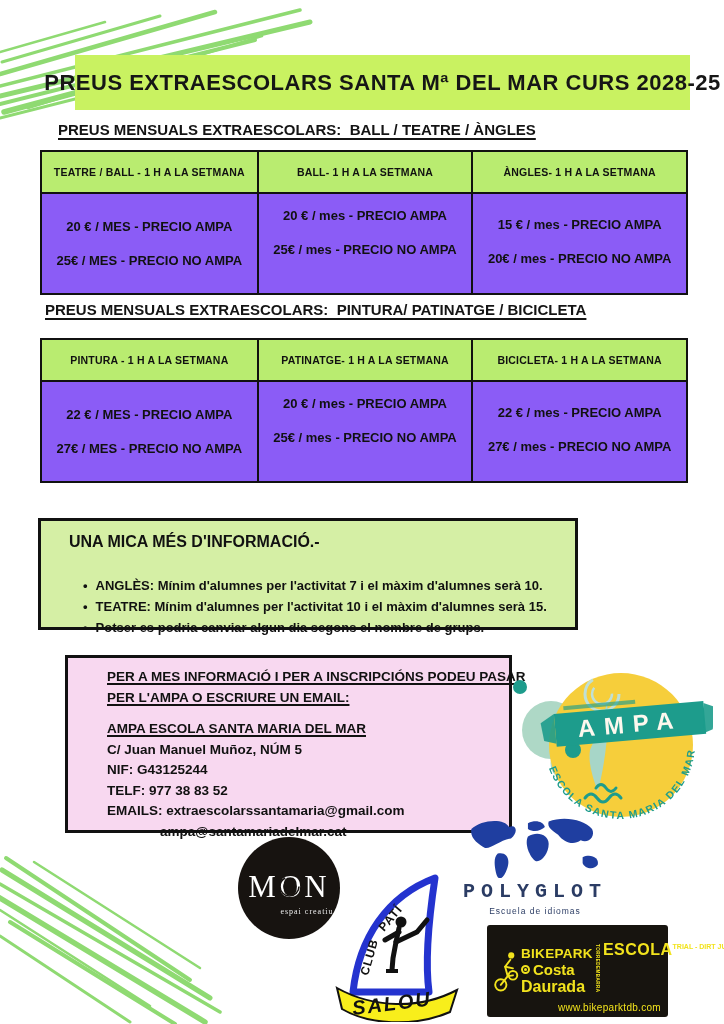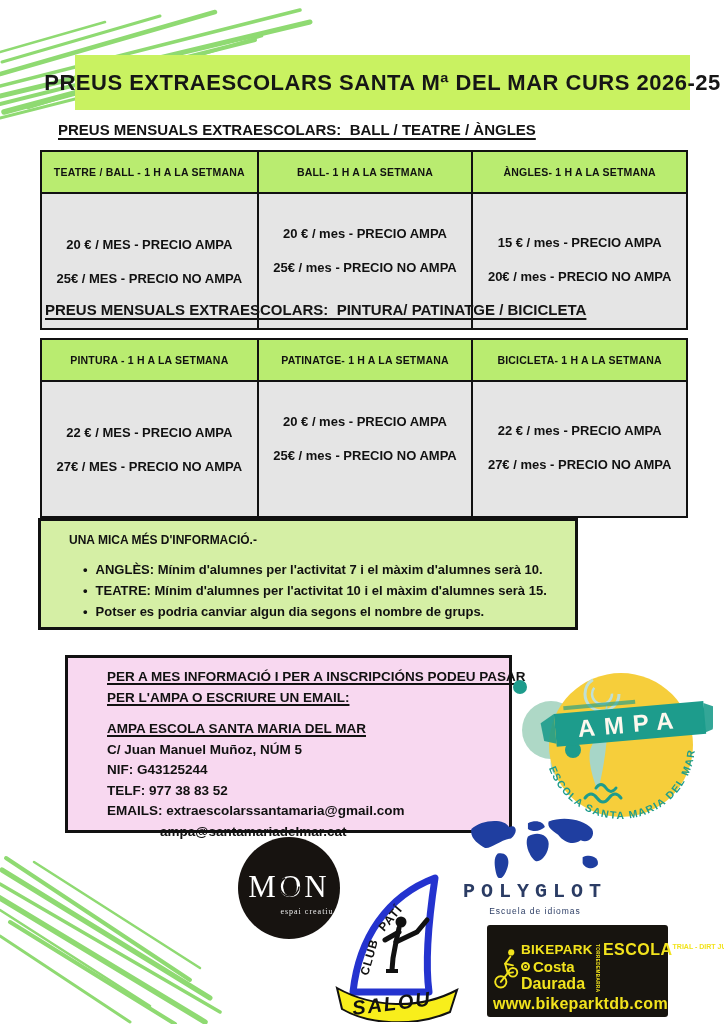--- a/index.html
+++ b/index.html
@@ -17,38 +17,38 @@
     background:var(--banner-green); display:flex; align-items:center; justify-content:center; }
   .banner h1 { font-size:22px; font-weight:800; letter-spacing:.5px; color:#161616; white-space:nowrap; }
 
   
   .sec-heading { position:absolute; font-size:15px; font-weight:800; color:#141414;
     text-decoration:underline; text-decoration-thickness:2px; text-underline-offset:3px; white-space:pre; }
   .sec-heading.h1 { left:58px; top:121px; }
   .sec-heading.h2 { left:45px; top:301px; }
 
   
-  .price-table { position:absolute; left:40px; width:648px; height:180px;
-    border:2px solid #111; display:grid; grid-template-columns:1fr 1fr 1fr; grid-template-rows:42px 1fr; background:#e5e5e5; }
+  .price-table { position:absolute; left:40px; width:648px; height:145px;
+    border:2px solid #111; display:grid; grid-template-columns:1fr 1fr 1fr; grid-template-rows:42px 1fr; background:#8b5cf6; }
   .price-table.t1 { top:150px; }
   .price-table.t2 { top:338px; }
   .pt-head { background:var(--table-header-green); border-bottom:2px solid #111;
     display:flex; align-items:center; justify-content:center; text-align:center;
     font-size:10.5px; font-weight:700; letter-spacing:.2px; padding:0 6px; }
   .pt-head.c2, .pt-head.c3, .pt-cell.c2, .pt-cell.c3 { border-left:2px solid #111; }
   .pt-cell { display:flex; align-items:center; justify-content:center; }
   .prices { display:flex; flex-direction:column; gap:19px; align-items:center; }
   .pt-cell.c2 .prices { transform:translateY(-11px); }
   .pt-cell.c3 .prices { transform:translateY(-2px); }
   .price-line { font-size:13px; font-weight:700; white-space:nowrap; }
 
   
   .info-box { position:absolute; left:38px; top:518px; width:540px; height:112px;
     background:var(--info-green); border:3px solid #111; padding:12px 16px 0 28px; }
-  .info-title { font-size:12px; font-weight:800; margin-bottom:12px; }
+  .info-title { font-size:16px; font-weight:800; margin-bottom:24px; }
   .info-list { list-style:none; padding-left:14px; }
   .info-list li { display:flex; gap:8px; font-size:13px; font-weight:700; line-height:21px; }
   .info-list .dot { font-size:13px; line-height:21px; }
 
   
   .contact-box { position:absolute; left:65px; top:655px; width:447px; height:178px;
     background:var(--pink); border:3px solid #111; padding:9px 12px 0 14px; }
   .contact-box p { font-size:13.5px; font-weight:700; line-height:20.5px; white-space:nowrap;padding-left:25px; }
   .contact-box .u { text-decoration:underline; text-decoration-thickness:1.5px; text-underline-offset:2px; }
   .contact-box .gap { height:11px; }
@@ -73,21 +73,21 @@
   .bp-line2 { font-size:15px; font-weight:800; display:flex; align-items:center; gap:3px; margin-top:2px; }
   .bp-line3 { font-size:16px; font-weight:800; margin-top:2px; }
   .bp-gear { width:9px; height:9px; border:2px solid var(--bikepark-yellow); border-radius:50%;
     display:inline-flex; align-items:center; justify-content:center; }
   .bp-gear::after { content:""; width:3px; height:3px; background:var(--bikepark-yellow); border-radius:50%; }
   .bp-vertical { writing-mode:vertical-rl; font-size:4.5px; font-weight:700; letter-spacing:.5px;
     margin:2px 3px 0 2px; }
   .bp-school { display:flex; }
   .bp-escola { font-size:16px; font-weight:800; letter-spacing:.5px; line-height:1; margin-bottom:3px; }
   .bp-activity { font-size:7px; font-weight:700; line-height:9.5px; white-space:nowrap; }
-  .bp-url { font-size:16px; font-weight:700; text-align:left; letter-spacing:.3px; margin-top:2px; }
+  .bp-url { font-size:10px; font-weight:400; text-align:right; letter-spacing:.3px; margin-top:2px; }
 
   svg text { font-family:"Liberation Sans", sans-serif; }
   .serif-text { font-family:"Liberation Serif", serif; }
 </style>
 </head>
 <body>
 
 <div class="page">
 
   <svg class="strokes strokes-top" width="320" height="120" viewBox="0 0 320 120">
@@ -111,21 +111,21 @@
       <line x1="0" y1="44" x2="220" y2="172" stroke-width="3.5"></line>
       <line x1="0" y1="58" x2="205" y2="182" stroke-width="5.5"></line>
       <line x1="10" y1="82" x2="175" y2="184" stroke-width="4"></line>
       <line x1="0" y1="96" x2="130" y2="182" stroke-width="3"></line>
       <line x1="34" y1="22" x2="200" y2="128" stroke-width="2.5"></line>
       <line x1="0" y1="70" x2="150" y2="166" stroke-width="2.5"></line>
     </g>
   </svg>
 
   <header class="banner">
-    <h1>PREUS EXTRAESCOLARS SANTA Mª DEL MAR CURS 2026-25</h1>
+    <h1>PREUS EXTRAESCOLARS SANTA Mª DEL MAR CURS 2028-25</h1>
   </header>
 
   <h2 class="sec-heading h1">PREUS MENSUALS EXTRAESCOLARS:  BALL / TEATRE / ÀNGLES</h2>
   <div class="price-table t1">
     <div class="pt-head c1">TEATRE / BALL - 1 H A LA SETMANA</div>
     <div class="pt-head c2">BALL- 1 H A LA SETMANA</div>
     <div class="pt-head c3">ÀNGLES- 1 H A LA SETMANA</div>
     <div class="pt-cell c1">
       <div class="prices">
         <span class="price-line">20 € / MES - PRECIO AMPA</span>

